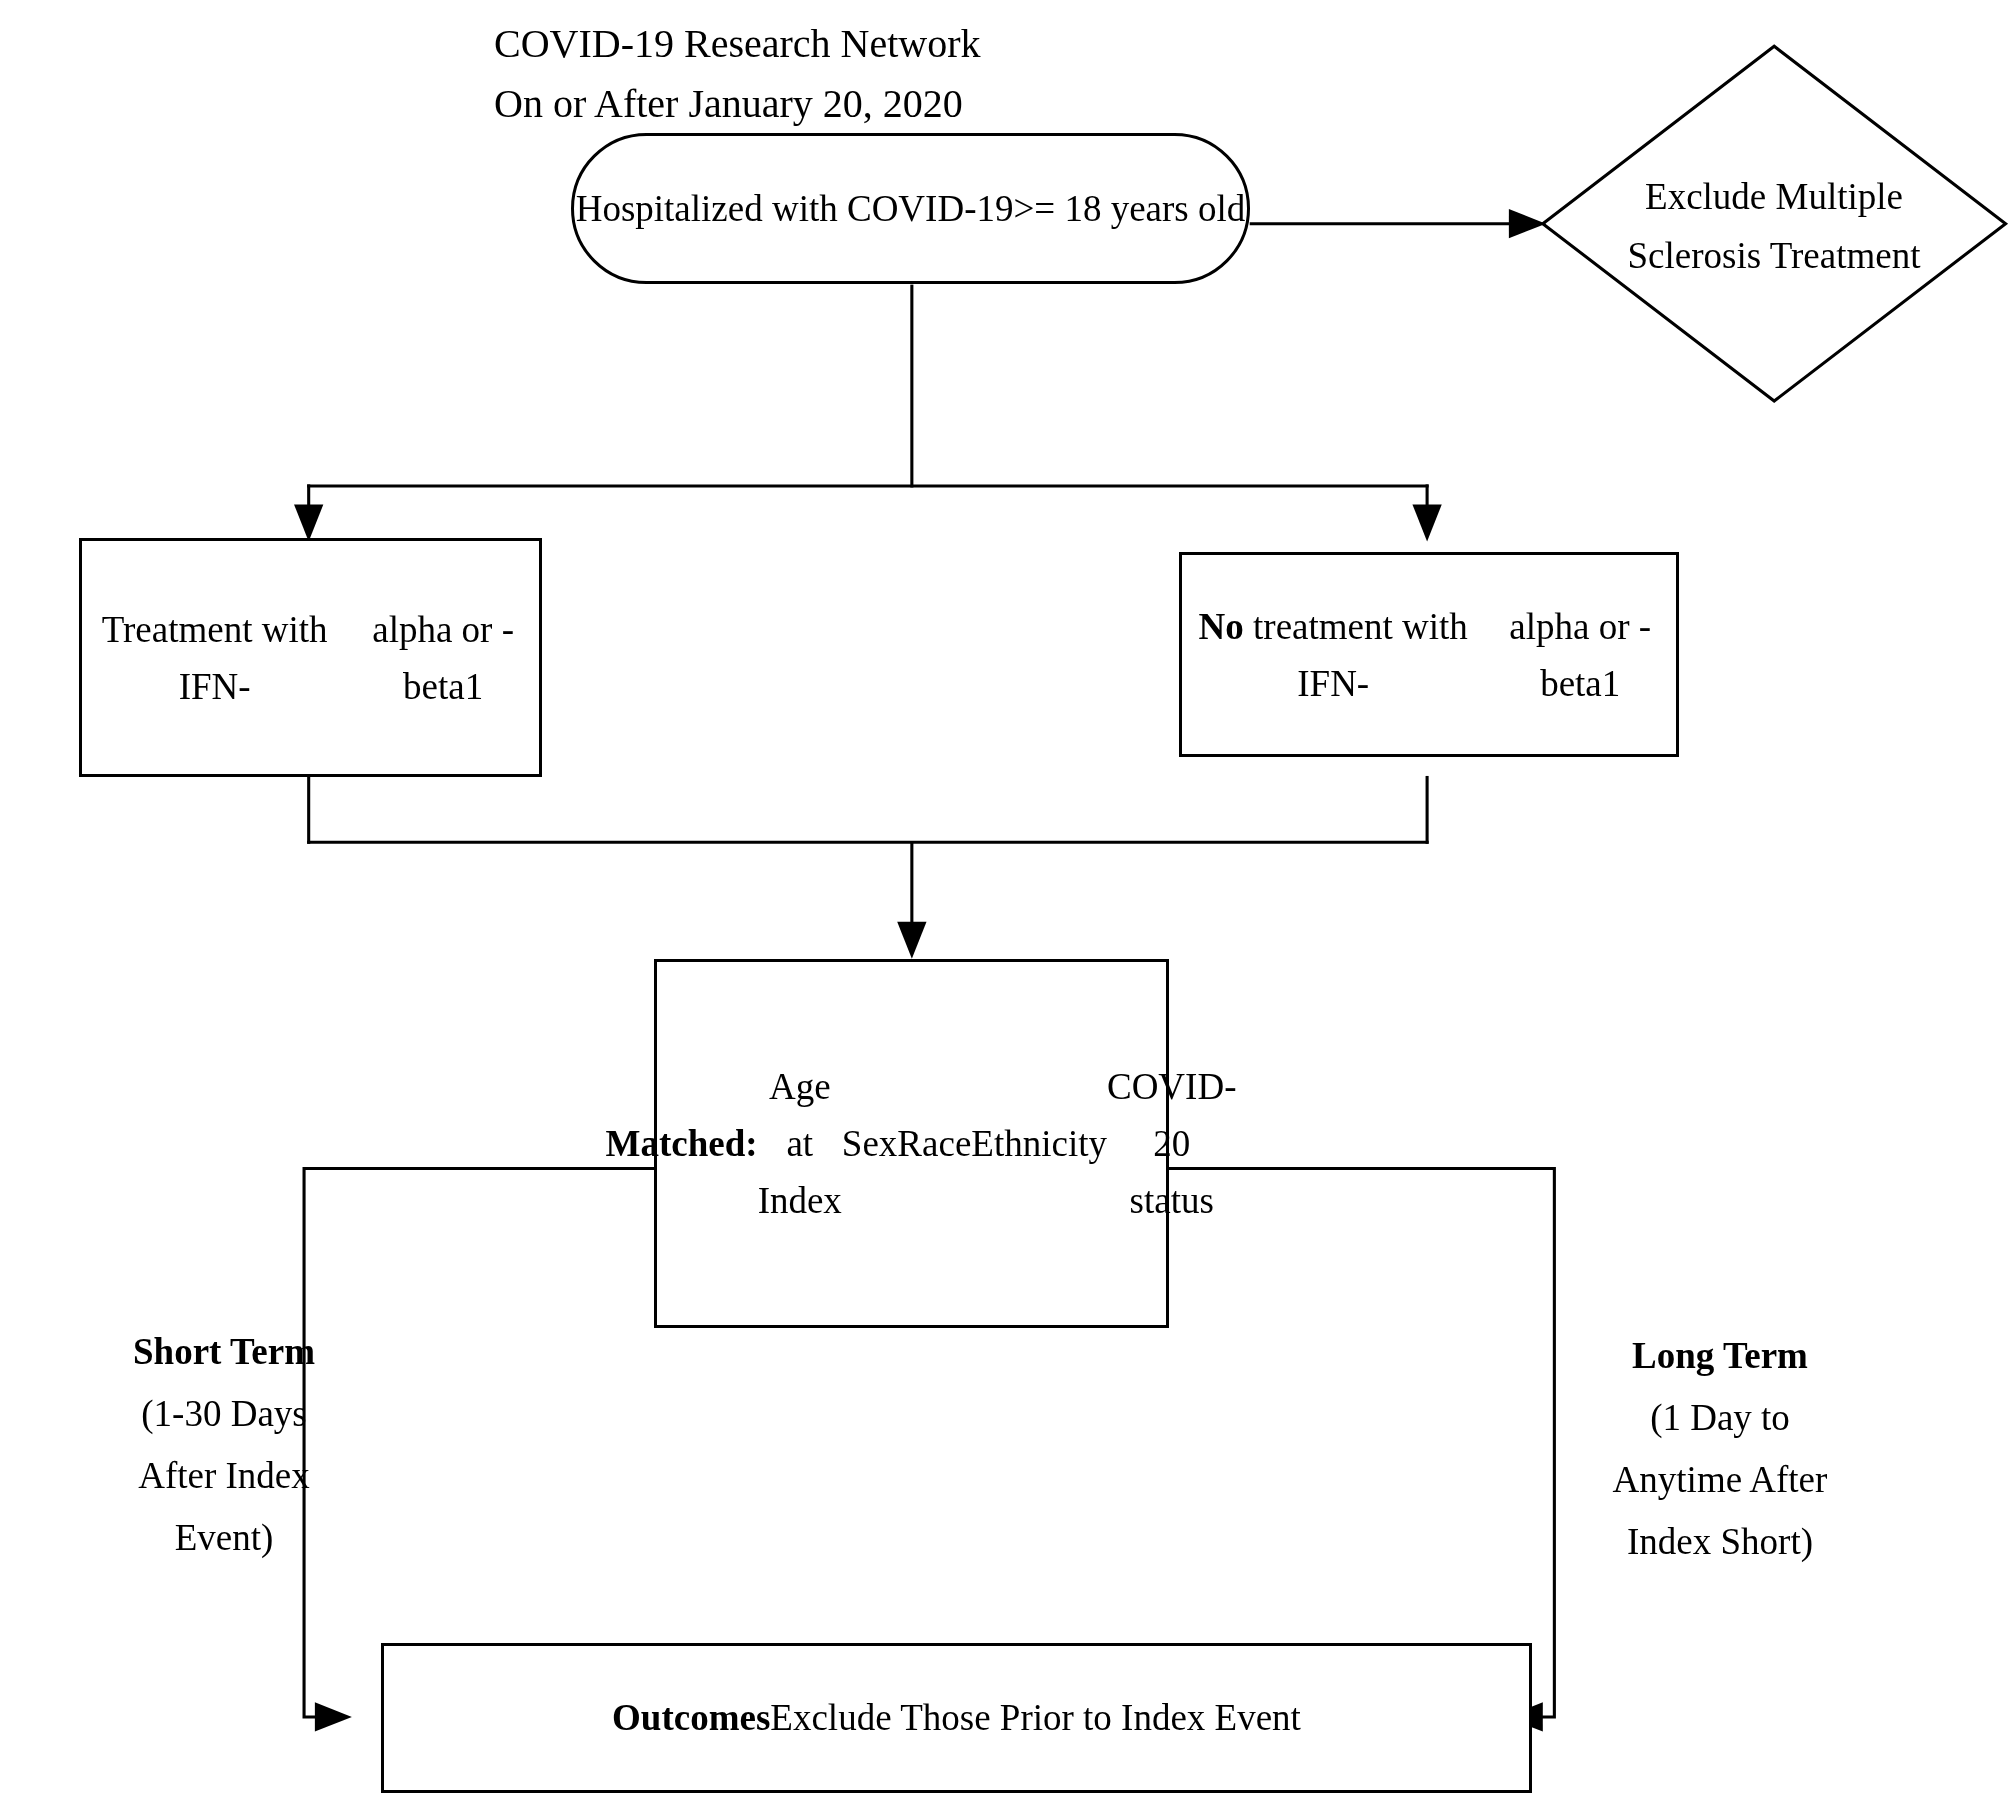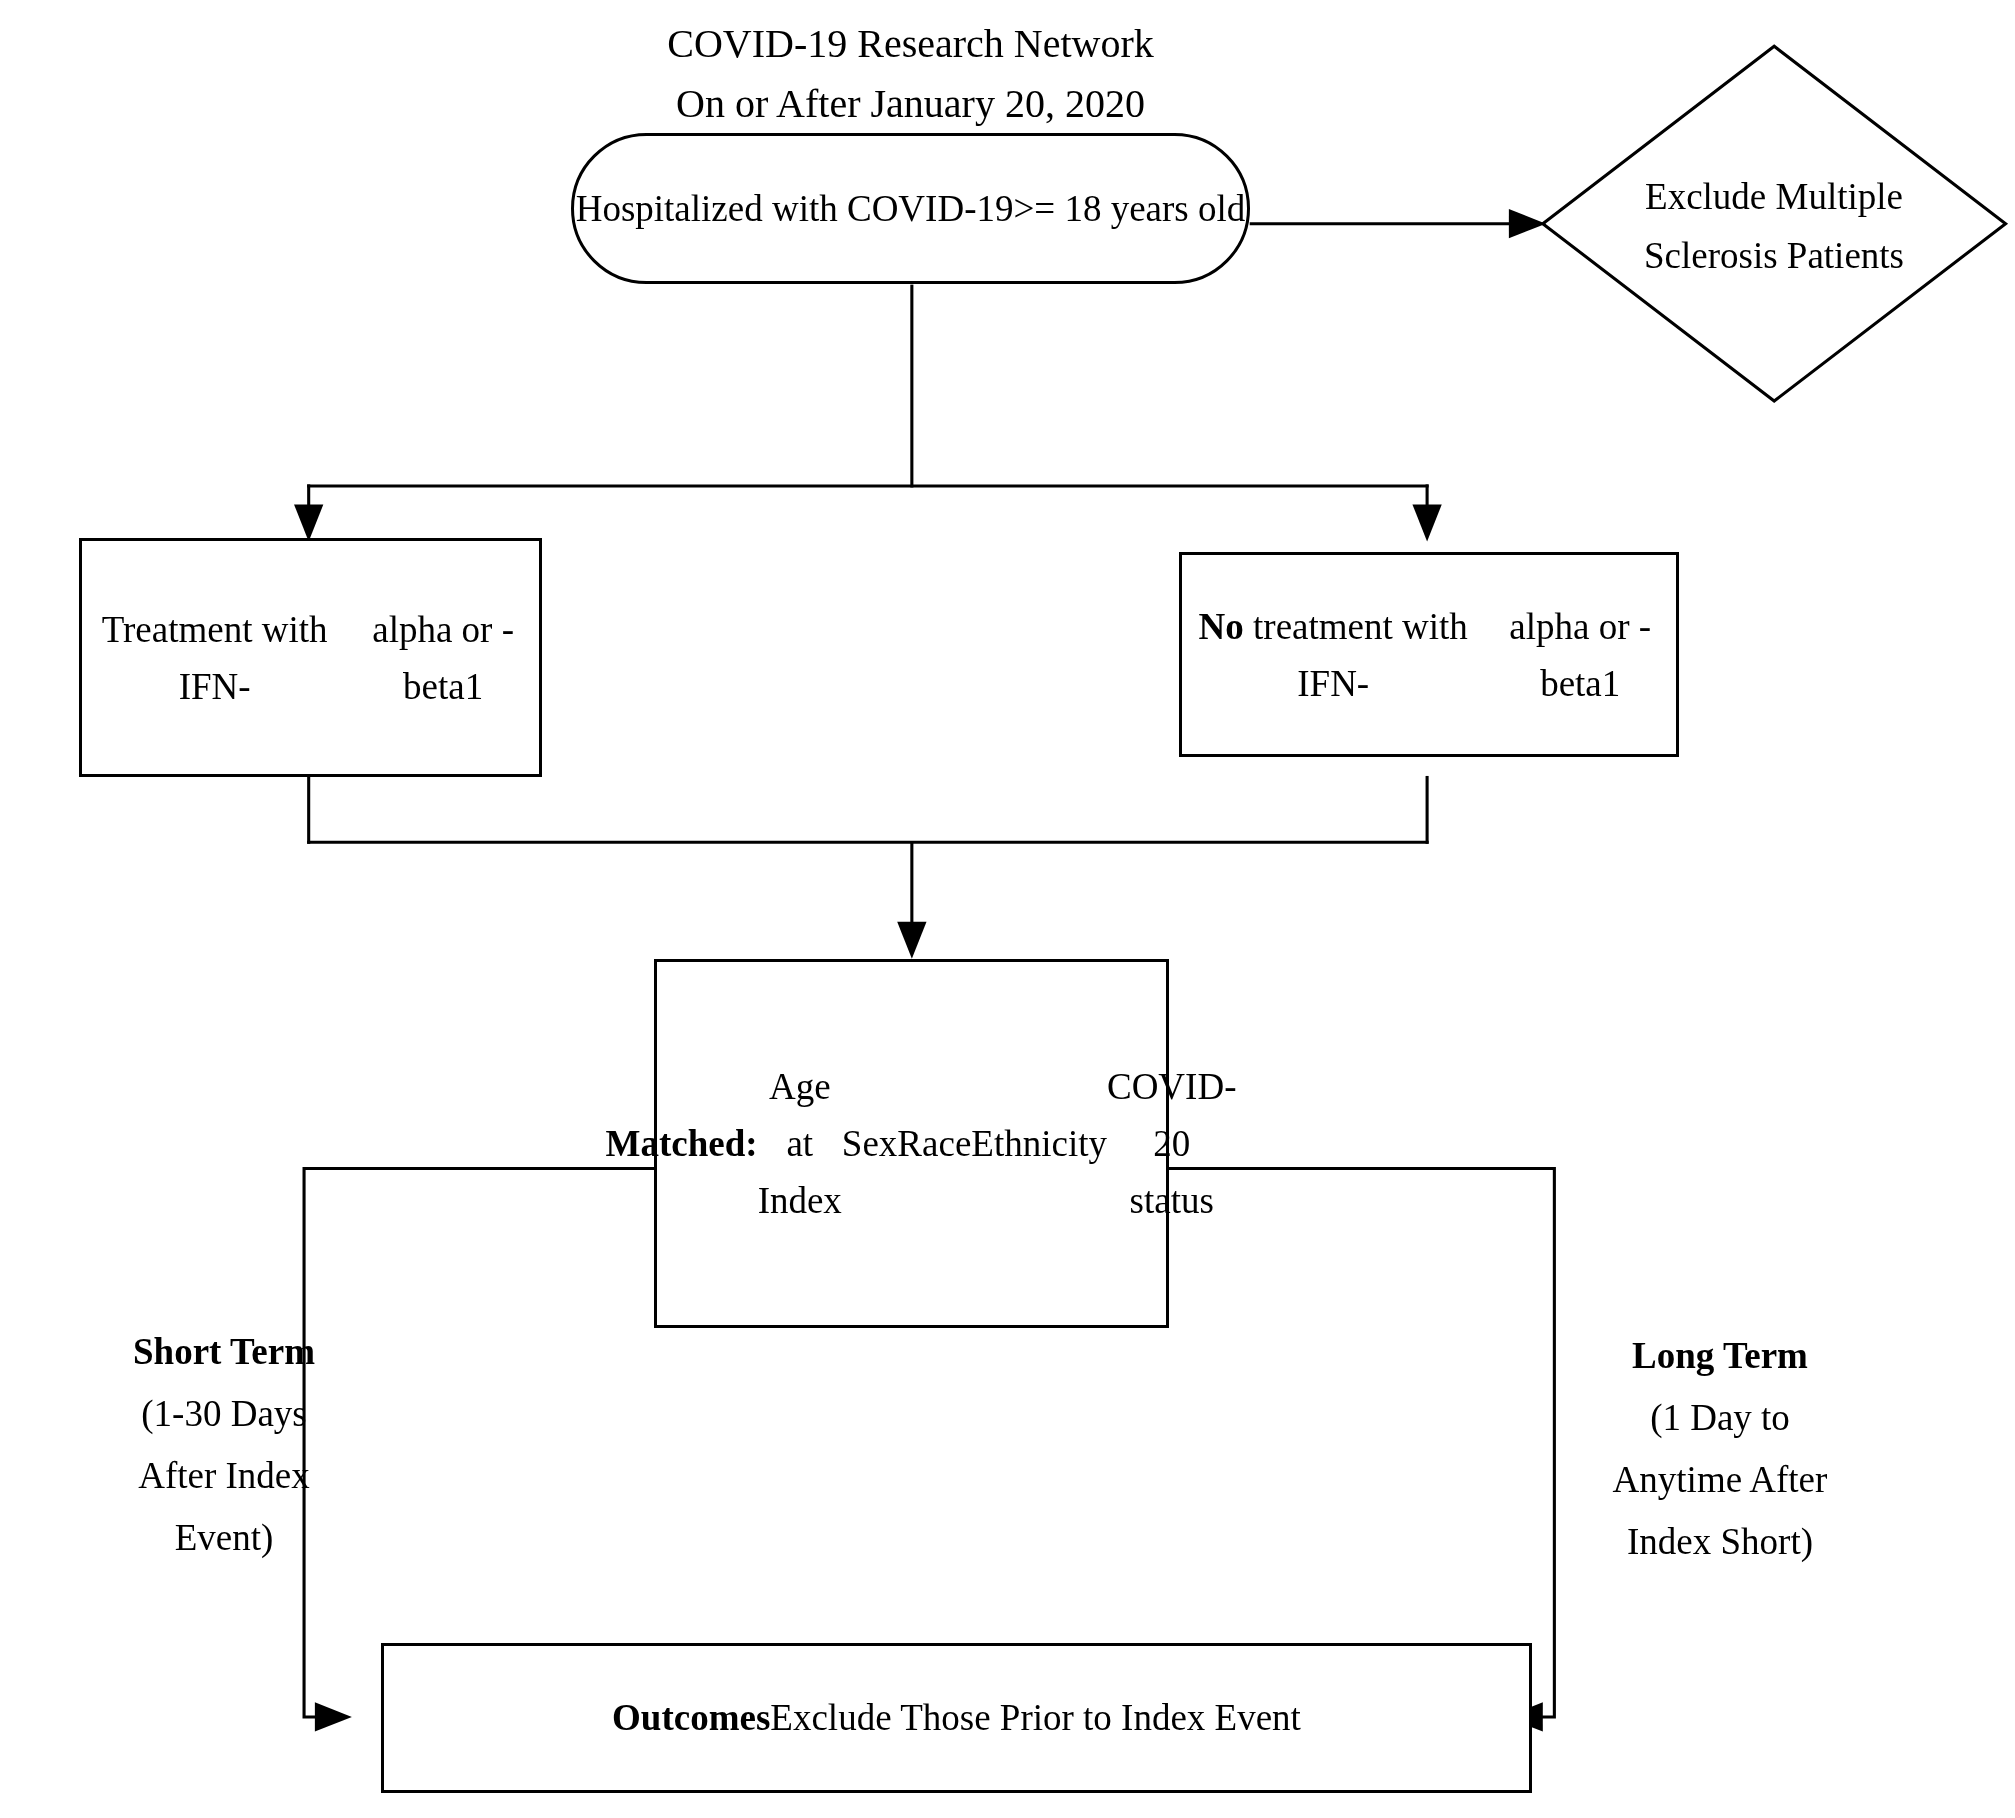--- a/index.html
+++ b/index.html
@@ -69,21 +69,20 @@
     width: 1151px;
     height: 150px;
     line-height: 60px;
     margin-left: 28px;
   }
   .title-block {
     position: absolute;
     left: 494px;
     top: 14px;
     width: 833px;
-    text-align: center;
     font-size: 40px;
     line-height: 60px;
   }
   .diamond-text {
     position: absolute;
     left: 1581px;
     top: 167px;
     width: 386px;
     text-align: center;
     font-size: 37px;
@@ -154,21 +153,21 @@
     <div>On or After January 20, 2020</div>
   </div>
 
   <div class="node stadium">
     <div>Hospitalized with COVID-19</div>
     <div>&gt;= 18 years old</div>
   </div>
 
   <div class="diamond-text">
     <div>Exclude Multiple</div>
-    <div>Sclerosis Patients</div>
+    <div>Sclerosis Treatment</div>
   </div>
 
   <div class="node box-treatment">
     <div>Treatment with IFN-</div>
     <div>alpha or -beta1</div>
   </div>
 
   <div class="node box-no-treatment">
     <div><span class="bold">No</span> <span>treatment with IFN-</span></div>
     <div>alpha or -beta1</div>

